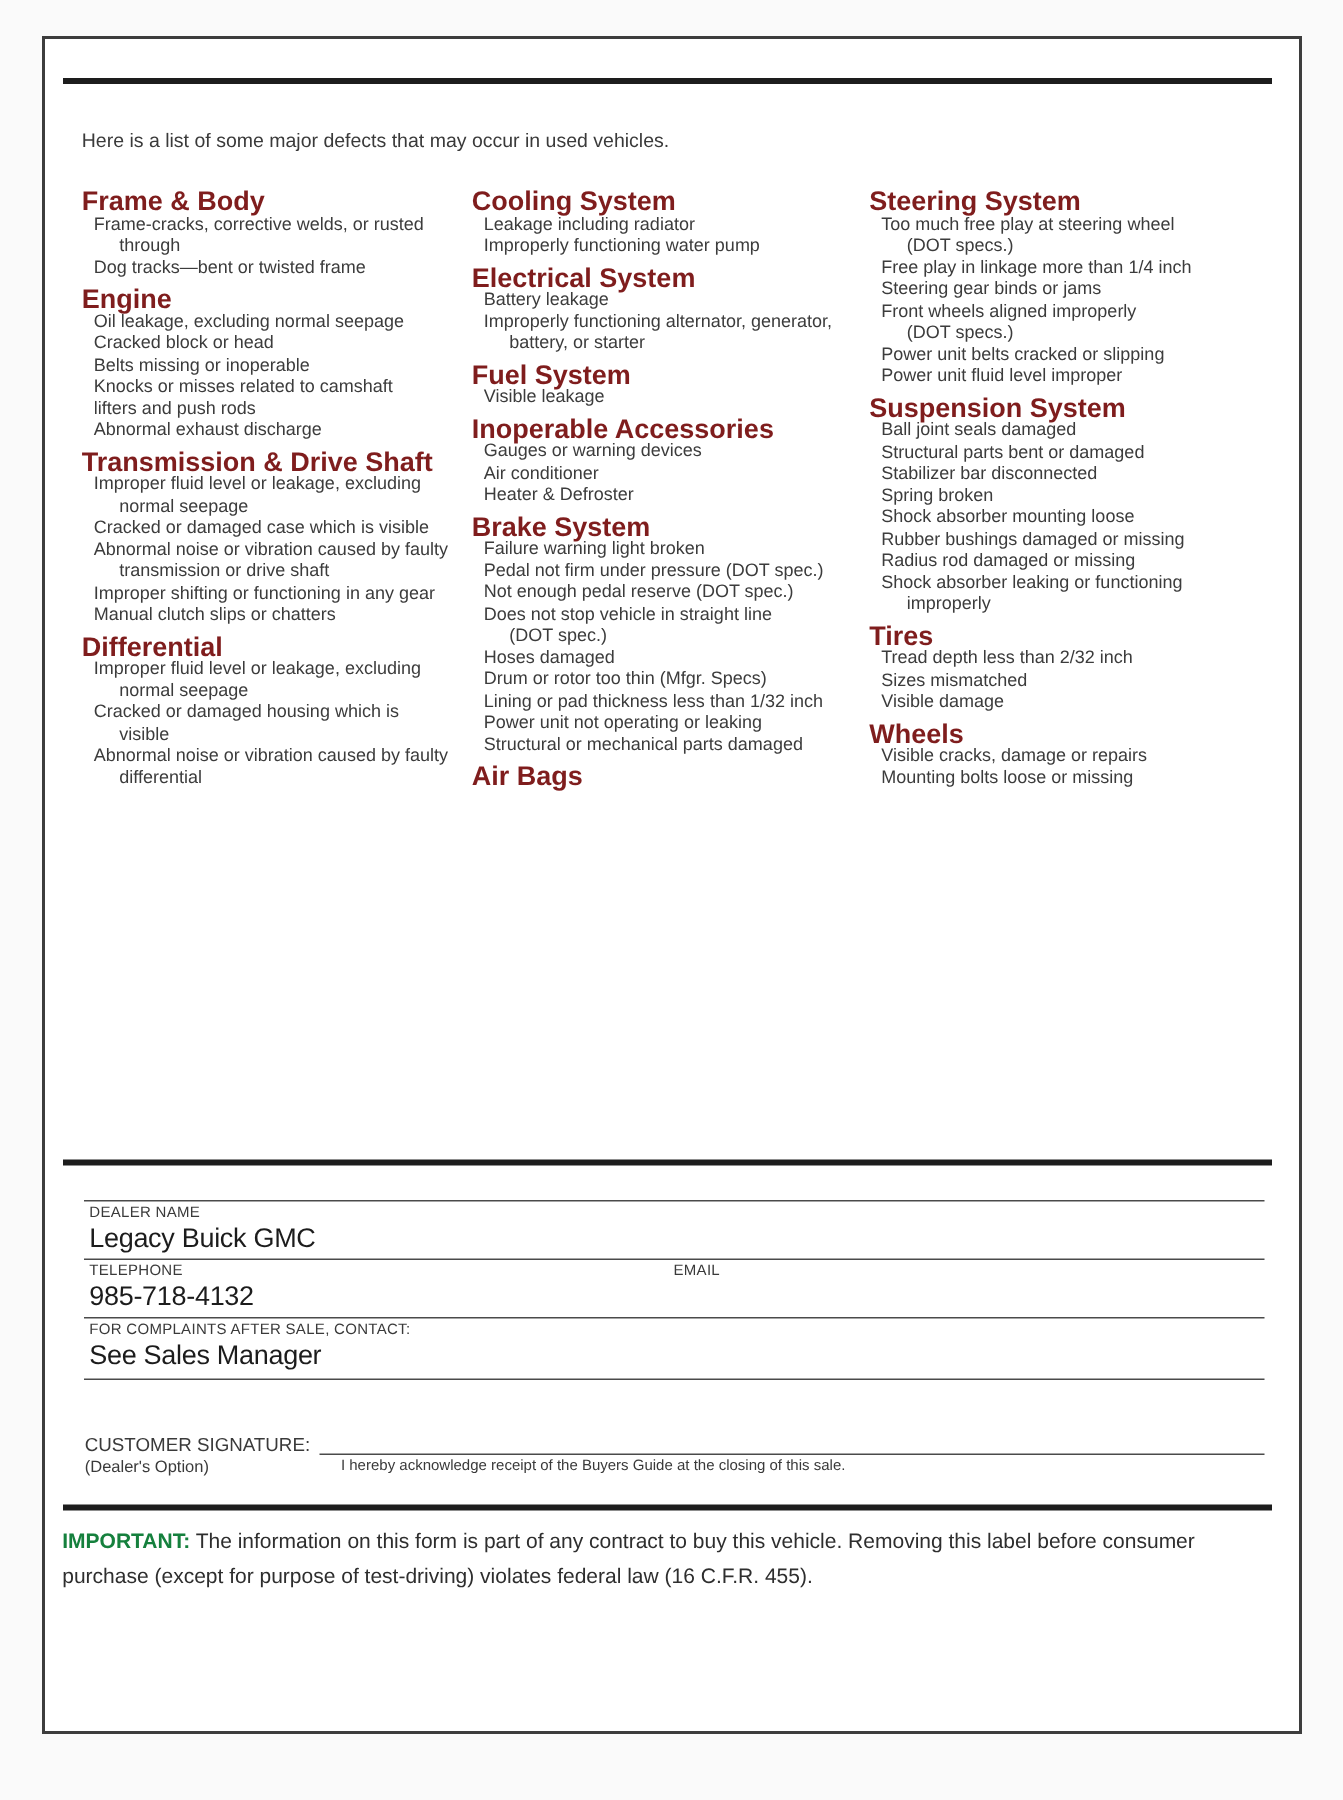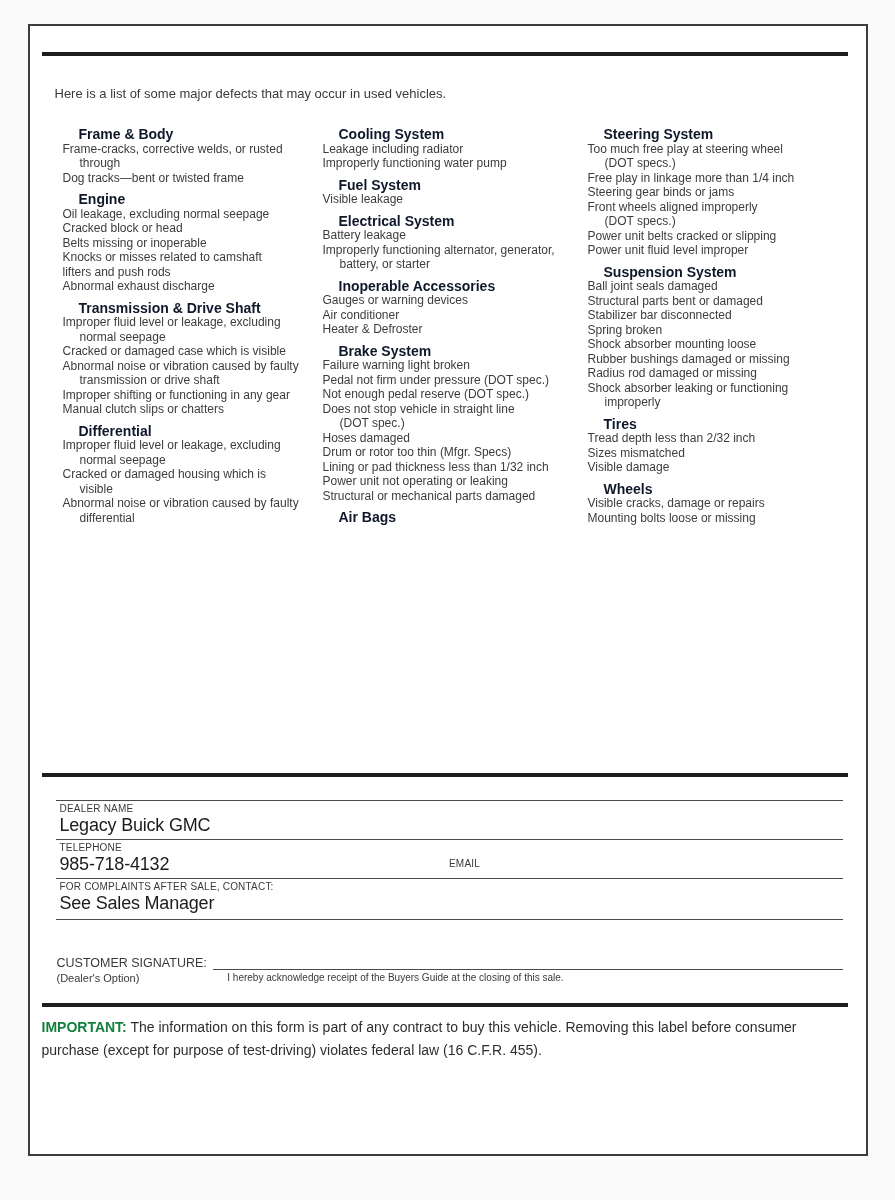--- a/index.html
+++ b/index.html
@@ -31,31 +31,31 @@
     display:flex; align-items:flex-start;
     padding:26px 12px 0 25px;
     min-height:672px;
   }
   .col { font-size:12px; line-height:14.5px; color:#3c3c3c; }
   .col-1 { width:260px; }
   .col-2 { width:265px; }
   .col-3 { width:266px; }
   .section { margin-top:7px; }
   .section:first-child { margin-top:0; }
-  .sec-h { font-weight:bold; color:#0f172a; font-size:14px;margin-left:24px; }
+  .sec-h { font-weight:bold; color:#7f1d1d; font-size:18px; }
   .sec-i { padding-left:8px; }
   .sec-i.i2 { padding-left:25px; }
   
   .fields { margin:23px 23px 0 26px; }
   .field { border-top:1.5px solid #4a4a4a; padding:2px 0 3px 4px; position:relative; }
   .field:last-child { border-bottom:1.5px solid #4a4a4a; padding-bottom:5px; }
   .f-label {
     font-size:10px; color:#3a3a3a; letter-spacing:0.2px;
   }
-  .f-label.email-pos { position:absolute; left:50%; top:18px; }
+  .f-label.email-pos { position:absolute; left:50%; top:2px; }
   .f-value {
     font-size:18px; color:#1c1c1c; letter-spacing:-0.2px;
     margin-top:1px; min-height:21px;
   }
   
   .sig-row {
     display:flex; align-items:flex-end;
     margin:36px 23px 0 27px;
     font-size:12.5px; color:#3a3a3a;
   }
@@ -120,28 +120,28 @@
           <div class="sec-i i2">differential</div>
         </div>
       </div>
     <div class="col col-2">
         <div class="section">
           <div class="sec-h">Cooling System</div>
           <div class="sec-i">Leakage including radiator</div>
           <div class="sec-i">Improperly functioning water pump</div>
         </div>
         <div class="section">
-          <div class="sec-h">Fuel System</div>
-          <div class="sec-i">Visible leakage</div>
-        </div>
-        <div class="section">
           <div class="sec-h">Electrical System</div>
           <div class="sec-i">Battery leakage</div>
           <div class="sec-i">Improperly functioning alternator, generator,</div>
           <div class="sec-i i2">battery, or starter</div>
+        </div>
+        <div class="section">
+          <div class="sec-h">Fuel System</div>
+          <div class="sec-i">Visible leakage</div>
         </div>
         <div class="section">
           <div class="sec-h">Inoperable Accessories</div>
           <div class="sec-i">Gauges or warning devices</div>
           <div class="sec-i">Air conditioner</div>
           <div class="sec-i">Heater &amp; Defroster</div>
         </div>
         <div class="section">
           <div class="sec-h">Brake System</div>
           <div class="sec-i">Failure warning light broken</div>

